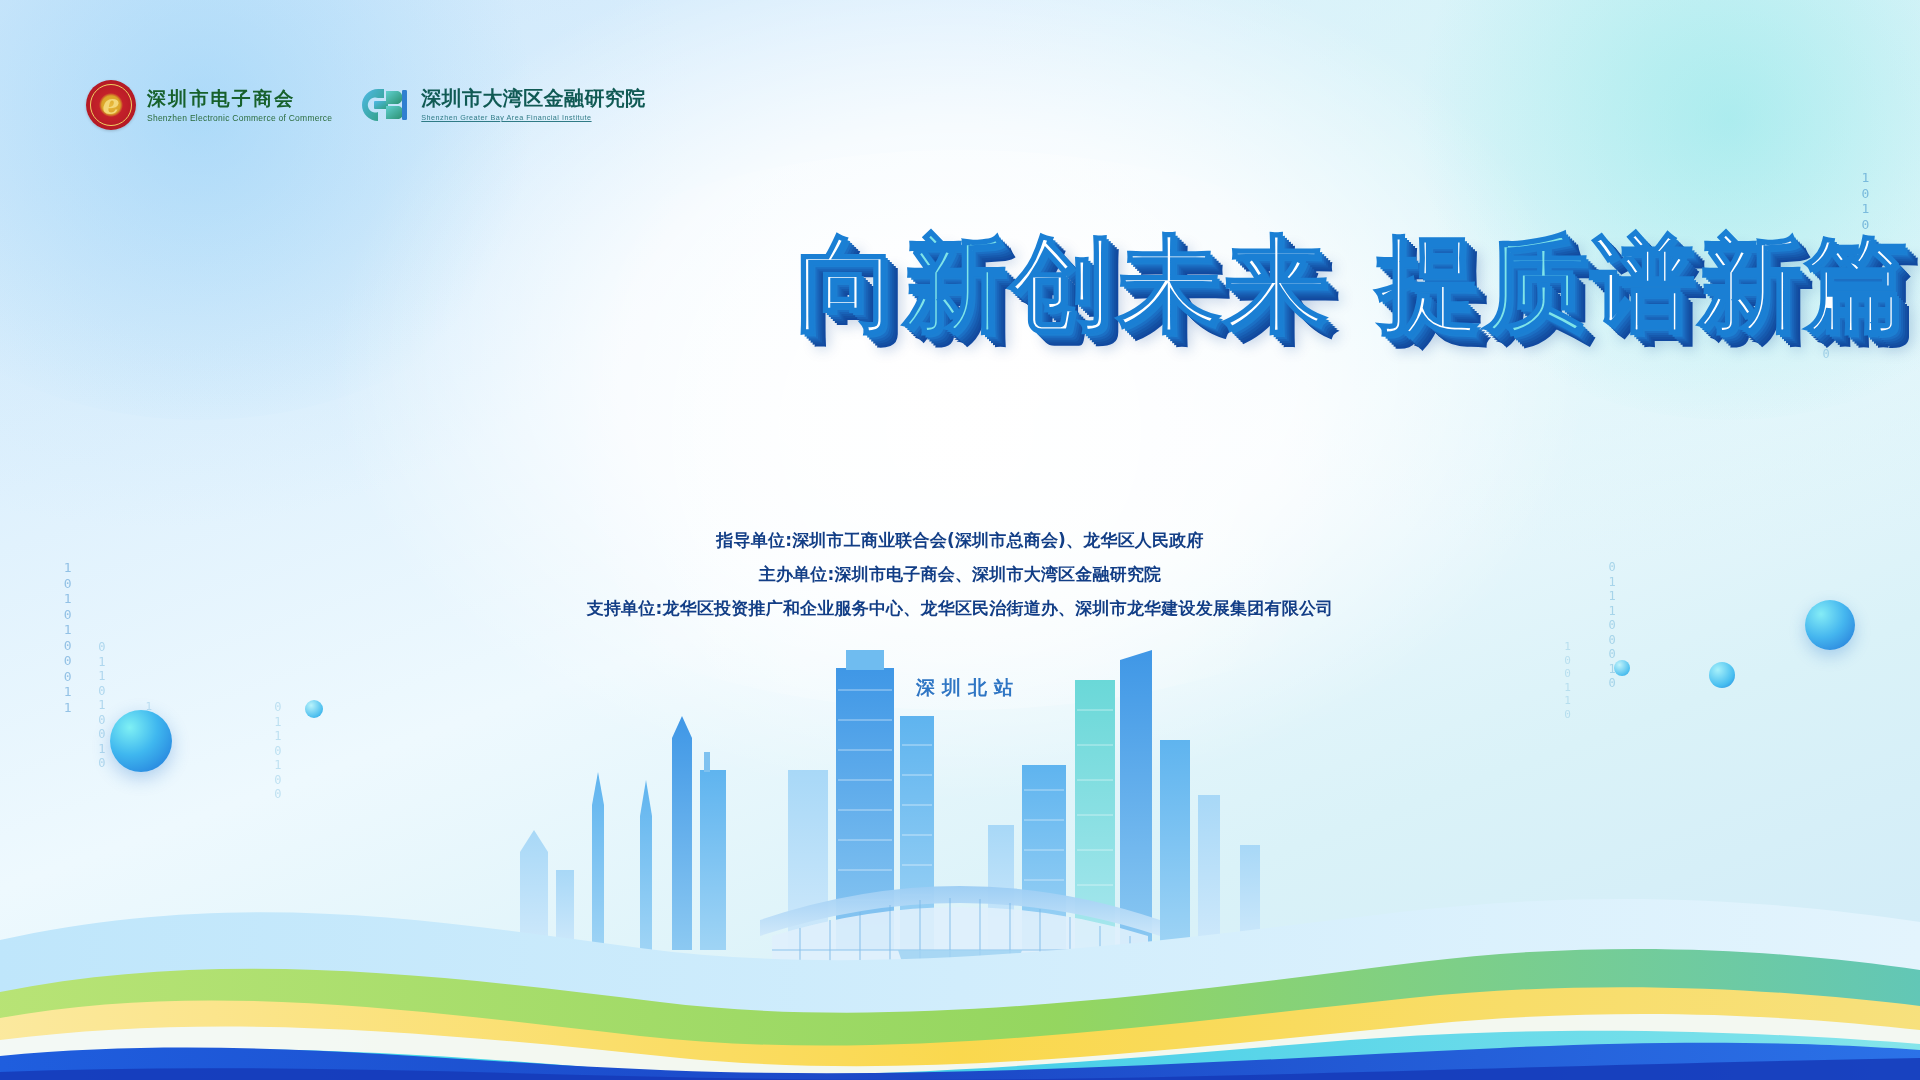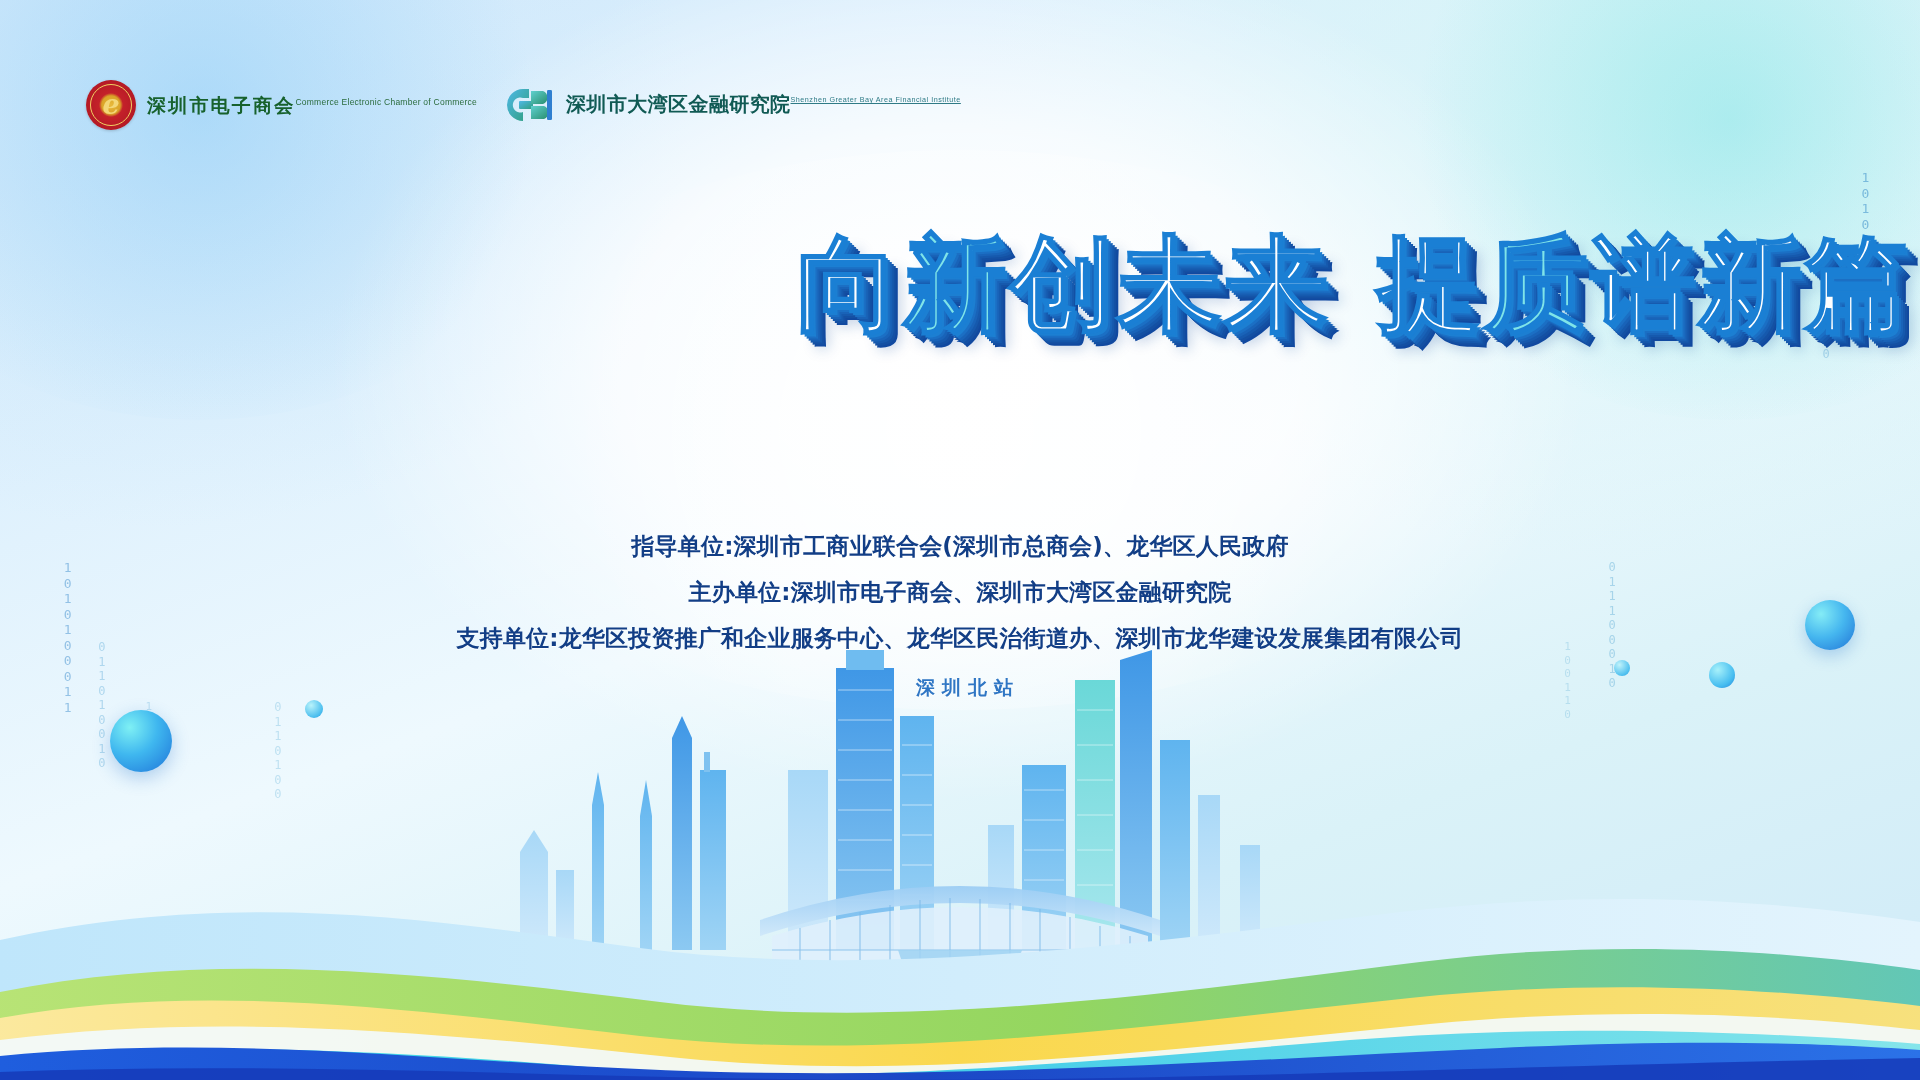--- a/index.html
+++ b/index.html
@@ -85,21 +85,21 @@
     content:""; position:absolute; inset:4px; border-radius:50%;
     border:1.6px solid #f0cf62;
   }
   .seal .seal-e{
     position:absolute; inset:0;
     display:flex; align-items:center; justify-content:center;
     font-family:"DejaVu Serif","Liberation Serif",serif;
     font-size:27px; font-weight:700; font-style:italic;
     color:#f3d778; line-height:1; padding-bottom:2px;
   }
-  .logo-text{ display:flex; flex-direction:row; justify-content:center; }
+  .logo-text{ display:flex; flex-direction:column; justify-content:center; }
   .logo-cn{
     font-size:19px; font-weight:700; color:#17612c;
     letter-spacing:2.2px; line-height:1.18; white-space:nowrap;
     font-family:"DejaVu Sans","Liberation Sans",sans-serif;
   }
   .logo-cn.teal{ color:#105a54; letter-spacing:.4px; font-size:20px; }
   .logo-en{
     font-size:8.5px; color:#2a6b3c; letter-spacing:.25px;
     line-height:1.2; margin-top:3px; white-space:nowrap;
   }
@@ -149,21 +149,21 @@
     white-space:nowrap;
   }
 
   
   #organizers{
     position:absolute; left:0; right:0; top:523px;
     text-align:center;
   }
   #organizers .org-line{
     font-family:"DejaVu Sans","Liberation Sans",sans-serif;
-    font-size:23px; font-weight:700; letter-spacing:.2px;
+    font-size:17px; font-weight:700; letter-spacing:.2px;
     color:#123e86; line-height:2.0;
     text-shadow:0 1px 0 rgba(255,255,255,.9);
     white-space:nowrap;
   }
 
   
   #scene{ position:absolute; left:0; right:0; bottom:0; height:460px; }
   #scene svg{ display:block; width:100%; height:100%; }
 
   #station-label{
@@ -208,21 +208,21 @@
   <div class="sphere" id="sphere-5"></div>
 
   <div id="logo-bar">
 
     <div class="logo-unit">
       <div class="seal">
         <span class="seal-e">e</span>
       </div>
       <div class="logo-text">
         <div class="logo-cn">深圳市电子商会</div>
-        <div class="logo-en">Commerce Electronic Chamber of Commerce</div>
+        <div class="logo-en">Shenzhen Electronic Commerce of Commerce</div>
       </div>
     </div>
 
     <div class="logo-unit">
       <div class="gbi-mark">
         <svg viewBox="0 0 52 40" width="52" height="40" aria-hidden="true">
           <defs>
             <linearGradient id="gbiG" x1="0" y1="0" x2="1" y2="1">
               <stop offset="0%" stop-color="#4fb9e8"></stop>
                 <stop offset="100%" stop-color="#2f9e7e"></stop>

